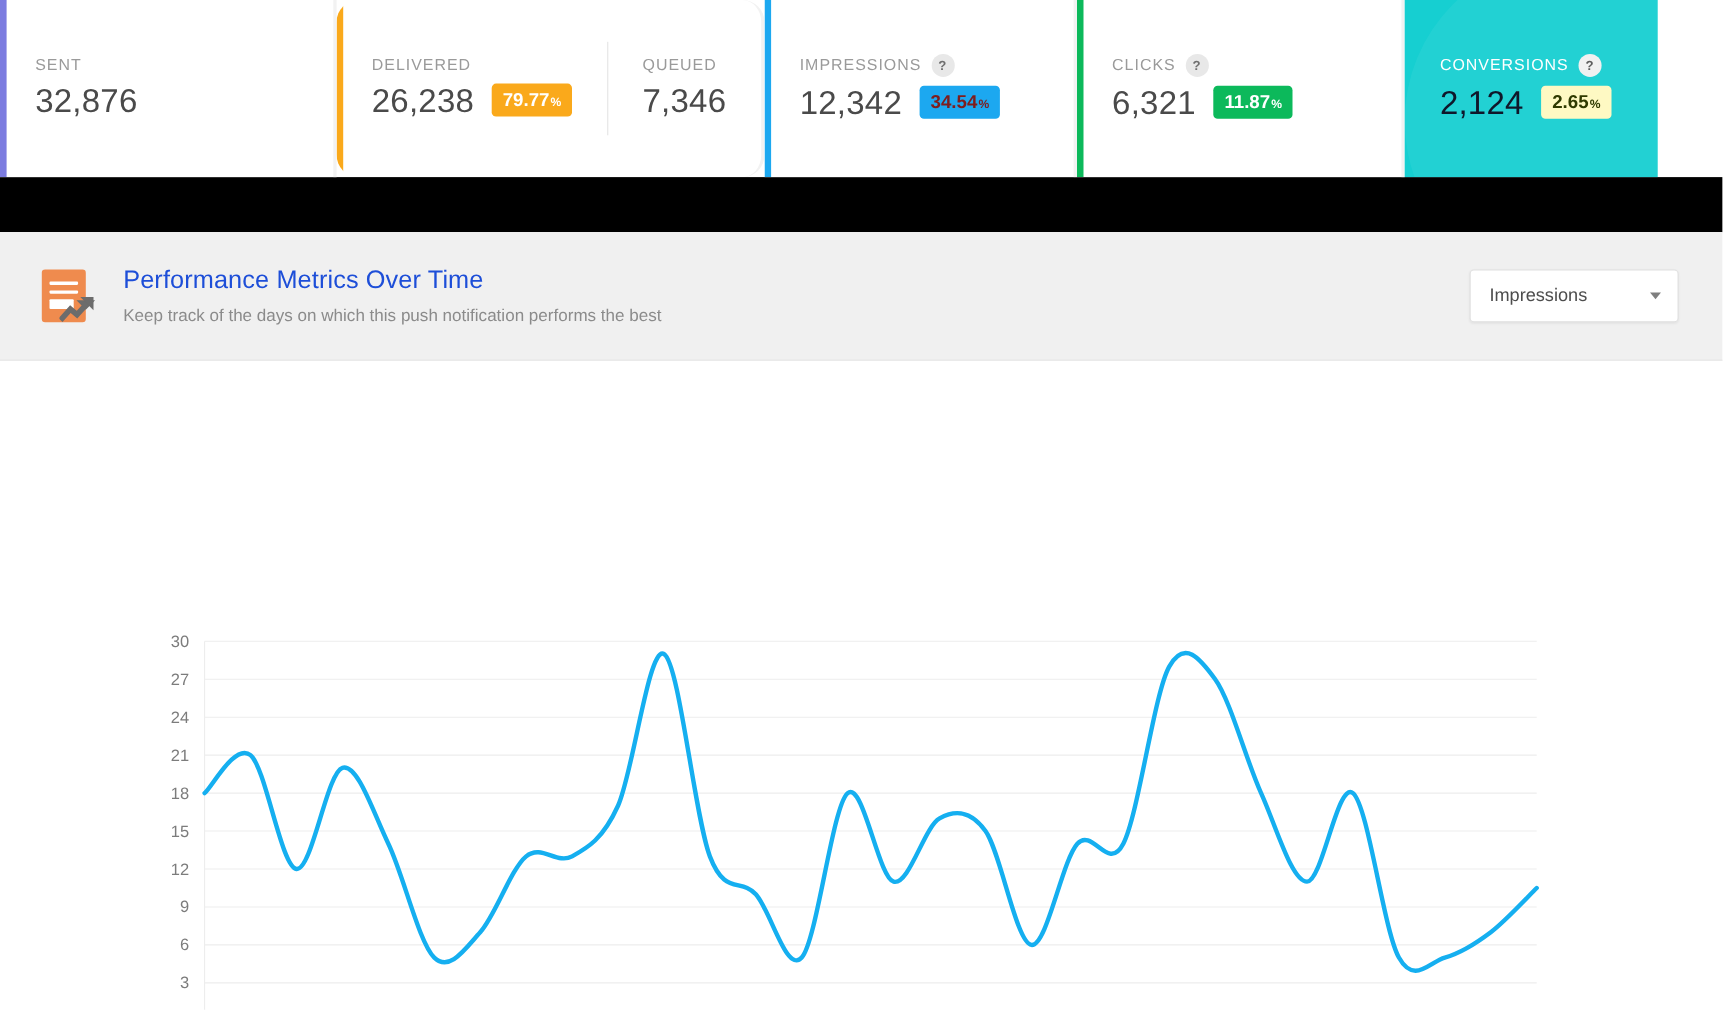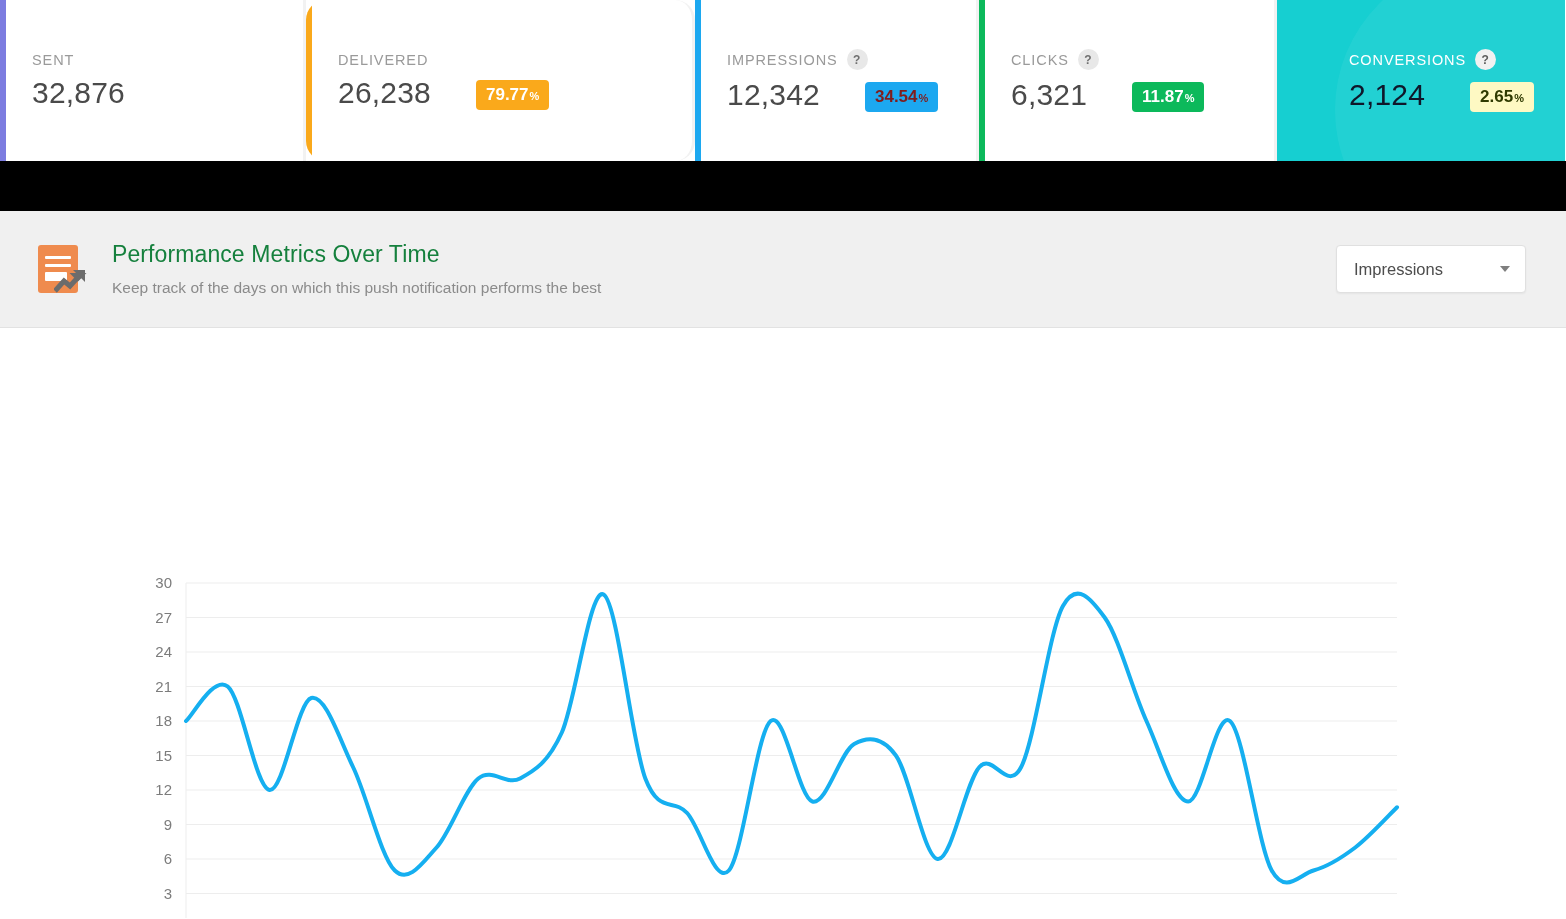--- a/index.html
+++ b/index.html
@@ -29,21 +29,21 @@
   }
   .stat-card .accent {
     position: absolute;
     left: 0; top: 0; bottom: 0;
     width: 6px;
   }
   .card-sent     { width: 306px; }
   .card-delivered{ width: 389px; border-radius: 20px; }
   .card-impr     { width: 284px; }
   .card-clicks   { width: 298px; }
-  .card-conv     { width: 288px; border-right: none; padding-left: 40px; }
+  .card-conv     { width: 230px; border-right: none; }
 
   .card-conv {
     background: #16cfd1;
   }
   .card-conv::after {
     content:"";
     position:absolute;
     right:-70px; top:-40px;
     width: 300px; height: 300px;
     border-radius: 50%;
@@ -99,42 +99,41 @@
     color: #6f6f6f;
     font-size: 12px;
     font-weight: 700;
     line-height: 1;
     cursor: pointer;
   }
   .card-conv .help-icon { background: #f1f1f1; color: #5d5d5d; }
 
   .metric-row {
     display:flex;
-    align-items:flex-end;
+    align-items:flex-start;
     gap: 16px;
     white-space: nowrap;
   }
   .metric-value {
     font-size: 30px;
     font-weight: 400;
     color: #4a4a4a;
     letter-spacing: 0.2px;
   }
   .card-conv .metric-value { color: #0f172a; }
 
   .pct-badge {
     display:inline-flex;
     align-items: baseline;
     border-radius: 4px;
     padding: 6px 10px 7px 10px;
     font-size: 17px;
     font-weight: 700;
     color: #ffffff;
     line-height: 1;
-    margin-left: 29px;
   }
   .pct-badge .pct-sign { font-size: 11px; font-weight: 700; margin-left: 1px; }
 
   
   .black-band {
     width: 1566px;
     height: 50px;
     background: #000000;
   }
 
@@ -170,21 +169,21 @@
     border-radius: 1px;
   }
   .panel-icon .ln1 { top: 17px; }
   .panel-icon .ln2 { top: 25px; }
   .panel-icon .ln3 { top: 33px; height: 9px; width: 22px; border-radius: 1px; }
   .panel-icon svg { position:absolute; left: 22px; top: 26px; }
 
   .panel-titles { display:flex; flex-direction: column; gap: 11px; }
   .panel-title {
     font-size: 23px;
-    color: #15803d;
+    color: #1d4ed8;
     font-weight: 400;
     letter-spacing: 0.1px;
   }
   .panel-subtitle {
     font-size: 15.5px;
     color: #8b8b8b;
     font-weight: 400;
   }
   .panel-spacer { flex: 1 1 auto; }
 
@@ -254,20 +253,28 @@
       <div class="metric">
         <div class="metric-label">
           <span>DELIVERED</span>
         </div>
         <div class="metric-row">
           <span class="metric-value">26,238</span>
           <span class="pct-badge" style="background:#faa91b;color:#ffffff">
             <span>79.77</span>
               <span class="pct-sign">%</span>
           </span>
+        </div>
+      </div>
+      <div class="metric divider">
+        <div class="metric-label">
+          <span>QUEUED</span>
+        </div>
+        <div class="metric-row">
+          <span class="metric-value">7,346</span>
         </div>
       </div>
     </div>
   </div>
 
   <div class="stat-card card-impr">
     <div class="accent" style="background:#1ca8f0"></div>
     <div class="metric-group">
       <div class="metric">
         <div class="metric-label">

